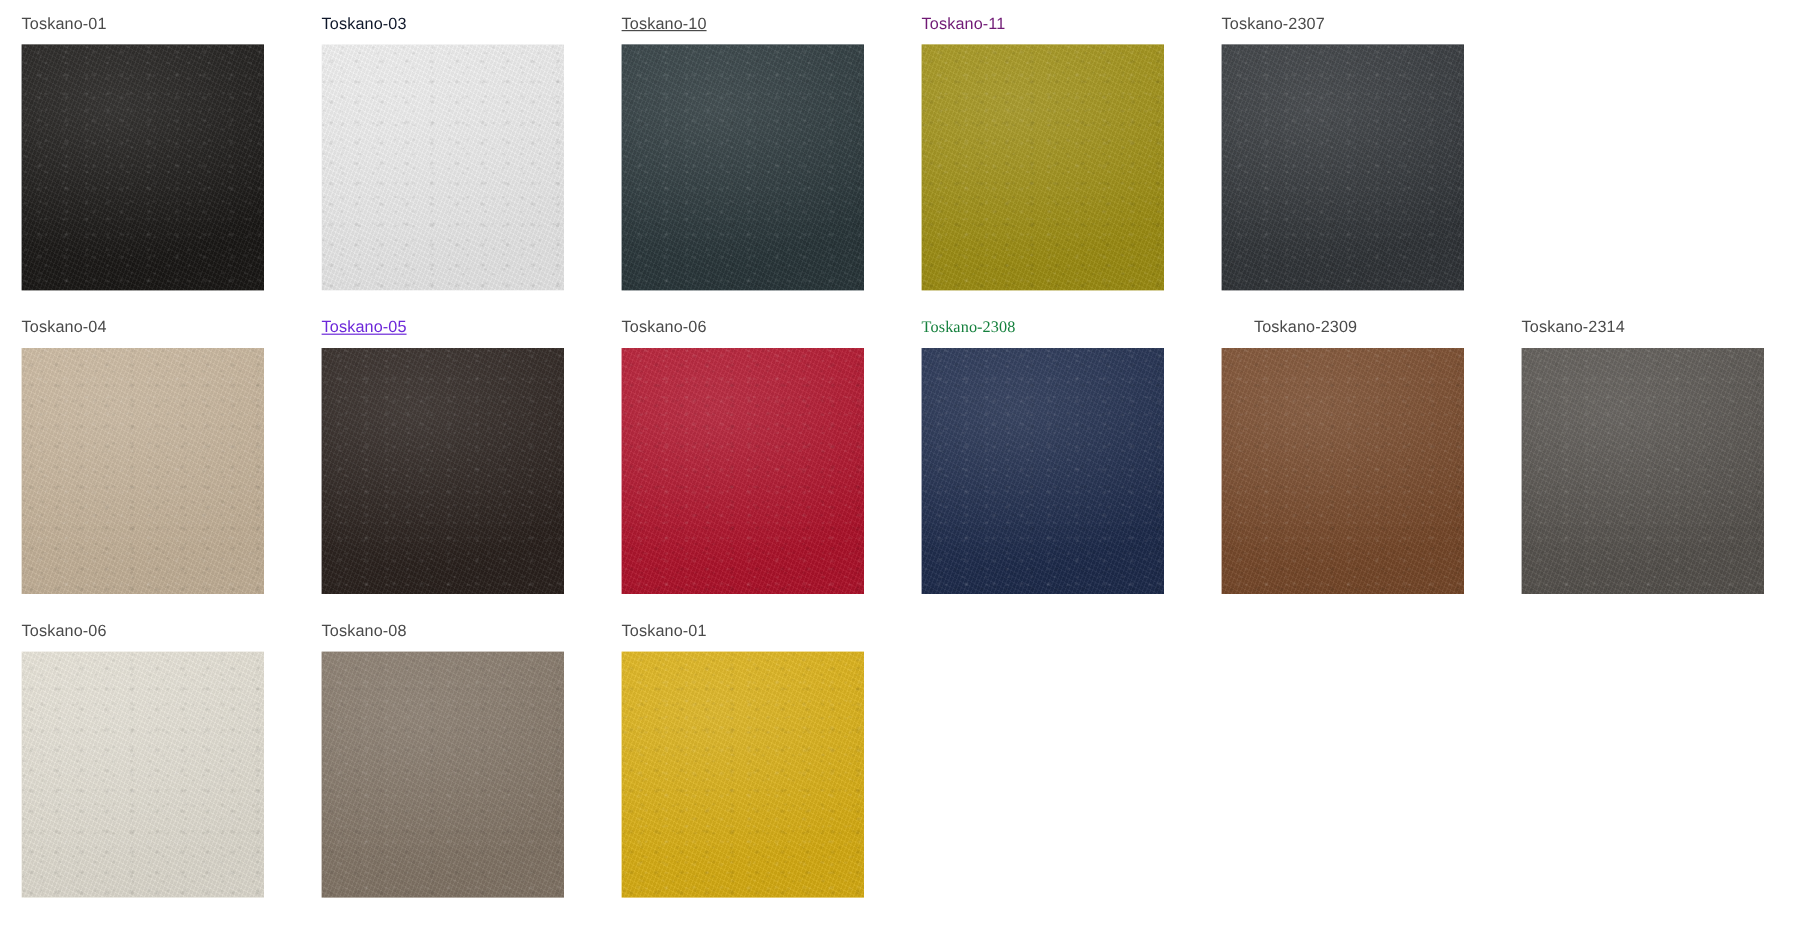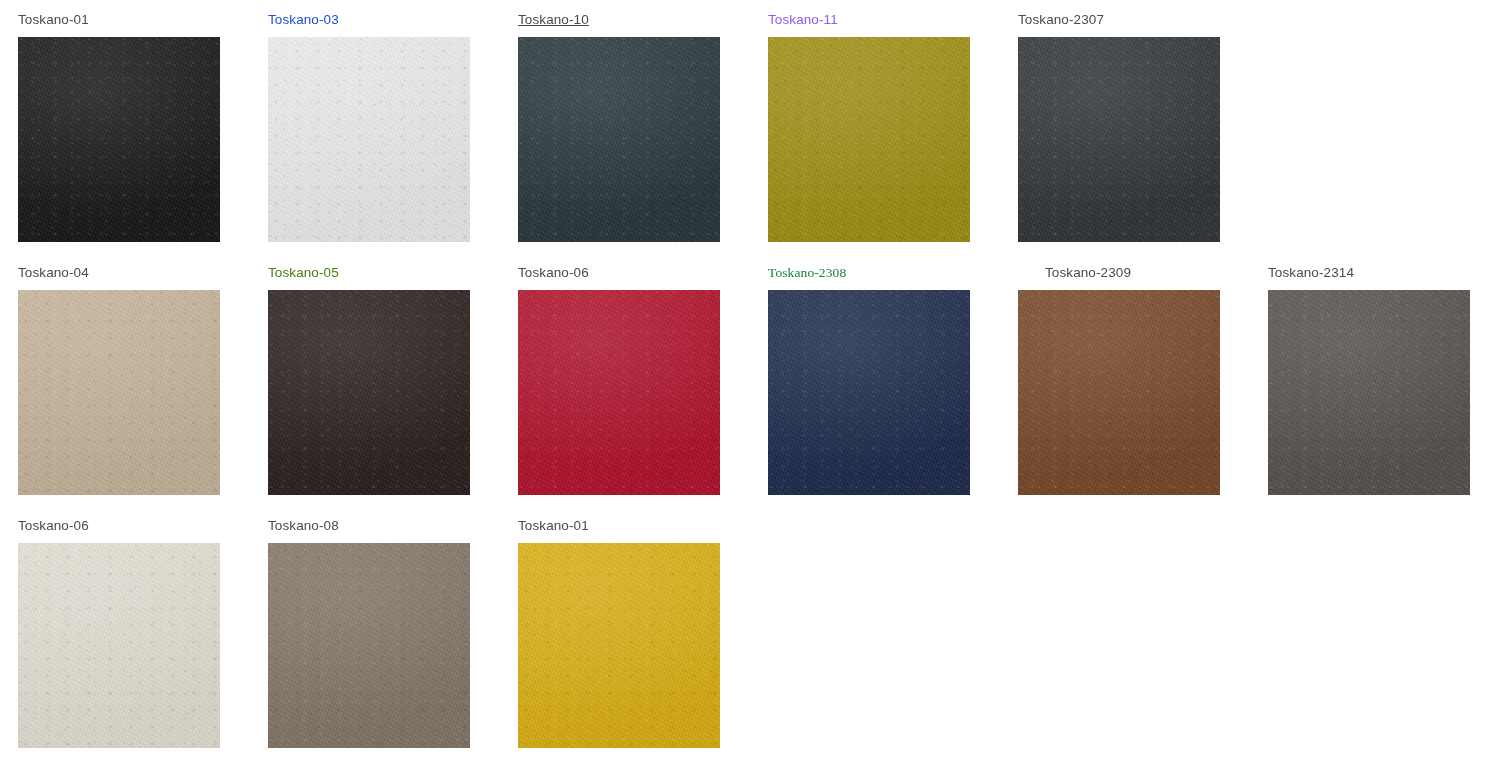--- a/index.html
+++ b/index.html
@@ -95,37 +95,37 @@
     <div class="swatch-row">
       <div class="swatch-cell">
         <div class="swatch-label" style="color: rgb(74, 74, 74);">Toskano-01</div>
         <div class="swatch-tile" style="background-color: rgb(27, 25, 23);">
           <div class="grain"></div>
           <div class="grain2"></div>
           <div class="sheen"></div>
         </div>
       </div>
       <div class="swatch-cell">
-        <div class="swatch-label" style="color: #1d4ed8; text-align: center;">Toskano-03</div>
+        <div class="swatch-label" style="color: #0f172a; text-align: center;">Toskano-03</div>
         <div class="swatch-tile" style="background-color: rgb(241, 241, 241);">
           <div class="grain"></div>
           <div class="grain2"></div>
           <div class="sheen"></div>
         </div>
       </div>
       <div class="swatch-cell">
         <div class="swatch-label" style="color: rgb(74, 74, 74); text-decoration: underline;">Toskano-10</div>
         <div class="swatch-tile" style="background-color: rgb(42, 56, 60);">
           <div class="grain"></div>
           <div class="grain2"></div>
           <div class="sheen"></div>
         </div>
       </div>
       <div class="swatch-cell">
-        <div class="swatch-label" style="color: #8b5cf6; text-align: right;">Toskano-11</div>
+        <div class="swatch-label" style="color: #701a75; text-align: right;">Toskano-11</div>
         <div class="swatch-tile" style="background-color: rgb(163, 147, 20);">
           <div class="grain"></div>
           <div class="grain2"></div>
           <div class="sheen"></div>
         </div>
       </div>
       <div class="swatch-cell">
         <div class="swatch-label" style="color: rgb(74, 74, 74);">Toskano-2307</div>
         <div class="swatch-tile" style="background-color: rgb(50, 54, 58);">
           <div class="grain"></div>
@@ -137,21 +137,21 @@
     <div class="swatch-row">
       <div class="swatch-cell">
         <div class="swatch-label" style="color: rgb(74, 74, 74);">Toskano-04</div>
         <div class="swatch-tile" style="background-color: rgb(203, 184, 158);">
           <div class="grain"></div>
           <div class="grain2"></div>
           <div class="sheen"></div>
         </div>
       </div>
       <div class="swatch-cell">
-        <div class="swatch-label" style="color: #4d7c0f;">Toskano-05</div>
+        <div class="swatch-label" style="color: #6d28d9; text-decoration: underline;">Toskano-05</div>
         <div class="swatch-tile" style="background-color: rgb(43, 34, 30);">
           <div class="grain"></div>
           <div class="grain2"></div>
           <div class="sheen"></div>
         </div>
       </div>
       <div class="swatch-cell">
         <div class="swatch-label" style="color: rgb(74, 74, 74);">Toskano-06</div>
         <div class="swatch-tile" style="background-color: rgb(181, 19, 44);">
           <div class="grain"></div>

